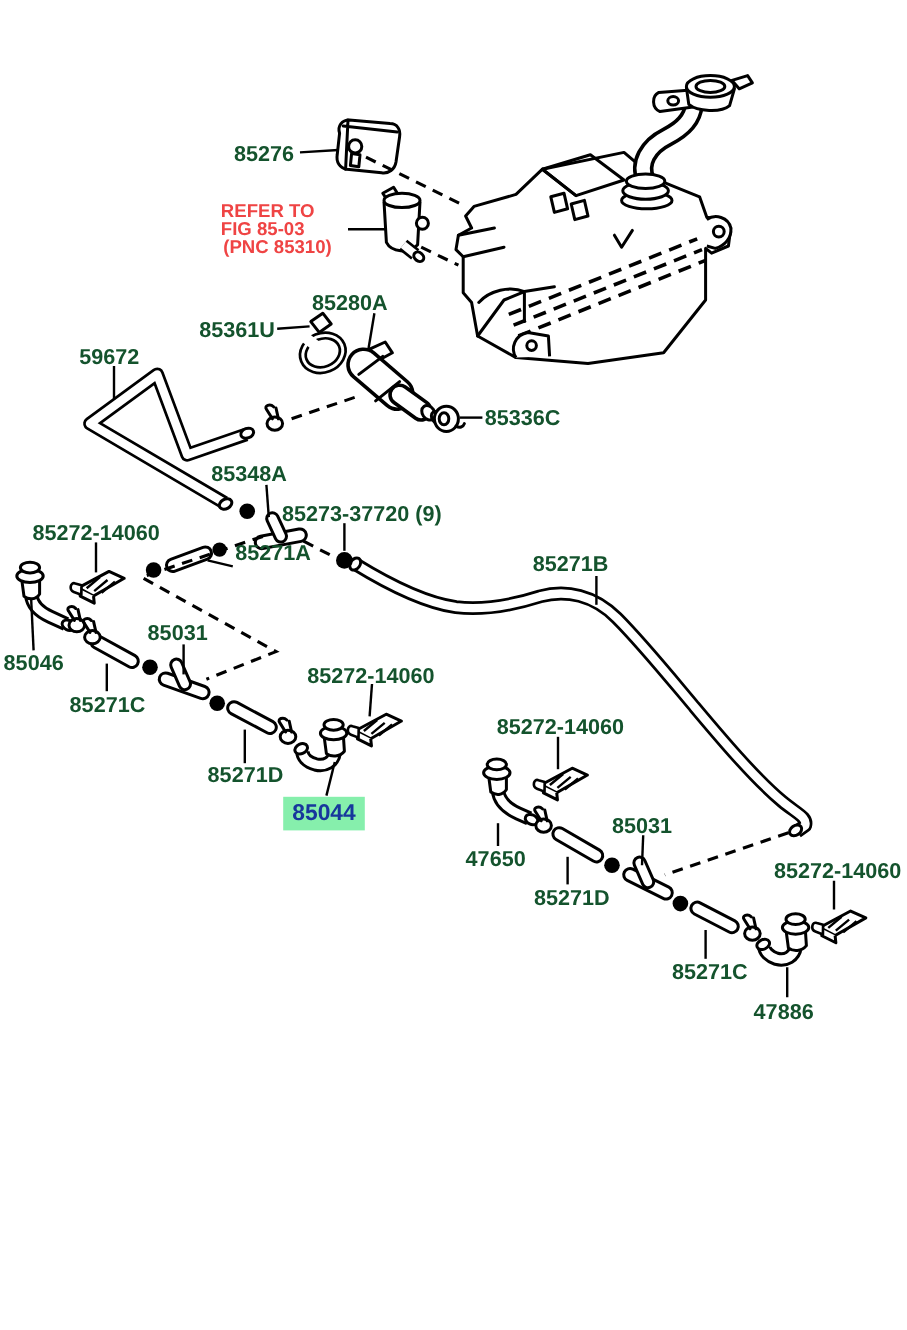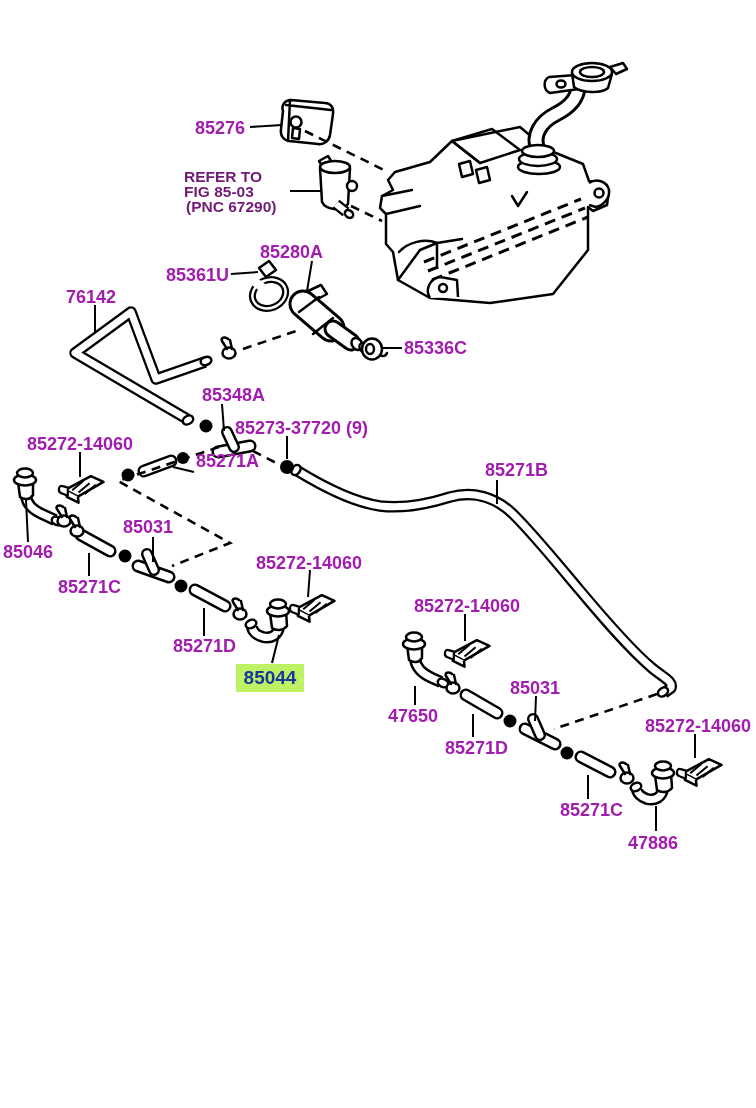--- a/index.html
+++ b/index.html
@@ -1,25 +1,25 @@
 <!DOCTYPE html>
 <html><head>
 <meta charset="utf-8">
 <style>
   html,body{margin:0;padding:0;background:#fff;}
   #stage{position:relative;width:756px;height:1108px;background:#fff;overflow:hidden;
          font-family:"Liberation Sans",sans-serif;}
   #art{position:absolute;left:0;top:0;}
-  .lbl{position:absolute;font:700 18px/18px "Liberation Sans",sans-serif;color:#a21caf;
+  .lbl{position:absolute;font:700 18px/18px "Liberation Sans",sans-serif;color:#14532d;
        white-space:nowrap;letter-spacing:0;}
-  .lbl-sm{position:absolute;font:700 15.5px/15.5px "Liberation Sans",sans-serif;color:#701a75;
+  .lbl-sm{position:absolute;font:700 15.5px/15.5px "Liberation Sans",sans-serif;color:#ef4444;
        white-space:nowrap;}
   .hl-box{position:absolute;left:236px;top:664px;width:68px;height:28px;
        display:flex;align-items:center;justify-content:center;
-       background:#bef264;color:#17379c;font:700 19px "Liberation Sans",sans-serif;}
+       background:#86efac;color:#17379c;font:700 19px "Liberation Sans",sans-serif;}
   .figcode{position:absolute;left:670px;top:1114px;font:700 18px/18px "Liberation Sans",sans-serif;margin-top:12px;}
   
   .s  {stroke:#000;stroke-width:2.5;fill:none;stroke-linecap:round;stroke-linejoin:round}
   .sw {stroke:#000;stroke-width:2.5;fill:#fff;stroke-linejoin:round}
   .dot{fill:#000;stroke:none}
   .dash{stroke:#000;stroke-width:2.6;fill:none;stroke-dasharray:9 6.5;stroke-linecap:butt}
   .tdash{stroke:#000;stroke-width:3;fill:none;stroke-dasharray:11 7;stroke-linecap:butt}
   .lead{stroke:#000;stroke-width:2;fill:none}
   .ho {stroke:#000;stroke-width:11.5;fill:none;stroke-linejoin:round;stroke-linecap:butt}
   .hi {stroke:#fff;stroke-width:7;fill:none;stroke-linejoin:round;stroke-linecap:butt}
@@ -271,30 +271,30 @@
     <line class="lead" x1="473" y1="714" x2="473" y2="737"></line>
     <line class="lead" x1="695" y1="734" x2="695" y2="758"></line>
     <line class="lead" x1="588" y1="775" x2="588" y2="799"></line>
     <line class="lead" x1="656" y1="806" x2="656" y2="831"></line>
   </g>
 </svg>
 
 <div class="lbl" style="left:195px;top:119px">85276</div>
 <div class="lbl-sm" style="left:184px;top:169px">REFER TO</div>
 <div class="lbl-sm" style="left:184px;top:184px">FIG 85-03</div>
-<div class="lbl-sm" style="left:186px;top:199px">(PNC 67290)</div>
+<div class="lbl-sm" style="left:186px;top:199px">(PNC 85310)</div>
 <div class="lbl" style="left:260px;top:243px">85280A</div>
 <div class="lbl" style="left:166px;top:266px">85361U</div>
-<div class="lbl" style="left:66px;top:288px">76142</div>
+<div class="lbl" style="left:66px;top:288px">59672</div>
 <div class="lbl" style="left:404px;top:339px">85336C</div>
-<div class="lbl" style="left:202px;top:386px">85348A</div>
+<div class="lbl" style="left:176px;top:386px">85348A</div>
 <div class="lbl" style="left:235px;top:419px">85273-37720 (9)</div>
 <div class="lbl" style="left:27px;top:435px">85272-14060</div>
 <div class="lbl" style="left:196px;top:452px">85271A</div>
-<div class="lbl" style="left:485px;top:461px">85271B</div>
+<div class="lbl" style="left:444px;top:461px">85271B</div>
 <div class="lbl" style="left:3px;top:543px">85046</div>
 <div class="lbl" style="left:123px;top:518px">85031</div>
 <div class="lbl" style="left:58px;top:578px">85271C</div>
 <div class="lbl" style="left:256px;top:554px">85272-14060</div>
 <div class="lbl" style="left:173px;top:637px">85271D</div>
 <div class="hl-box">85044</div>
 <div class="lbl" style="left:414px;top:597px">85272-14060</div>
 <div class="lbl" style="left:388px;top:707px">47650</div>
 <div class="lbl" style="left:510px;top:679px">85031</div>
 <div class="lbl" style="left:445px;top:739px">85271D</div>

